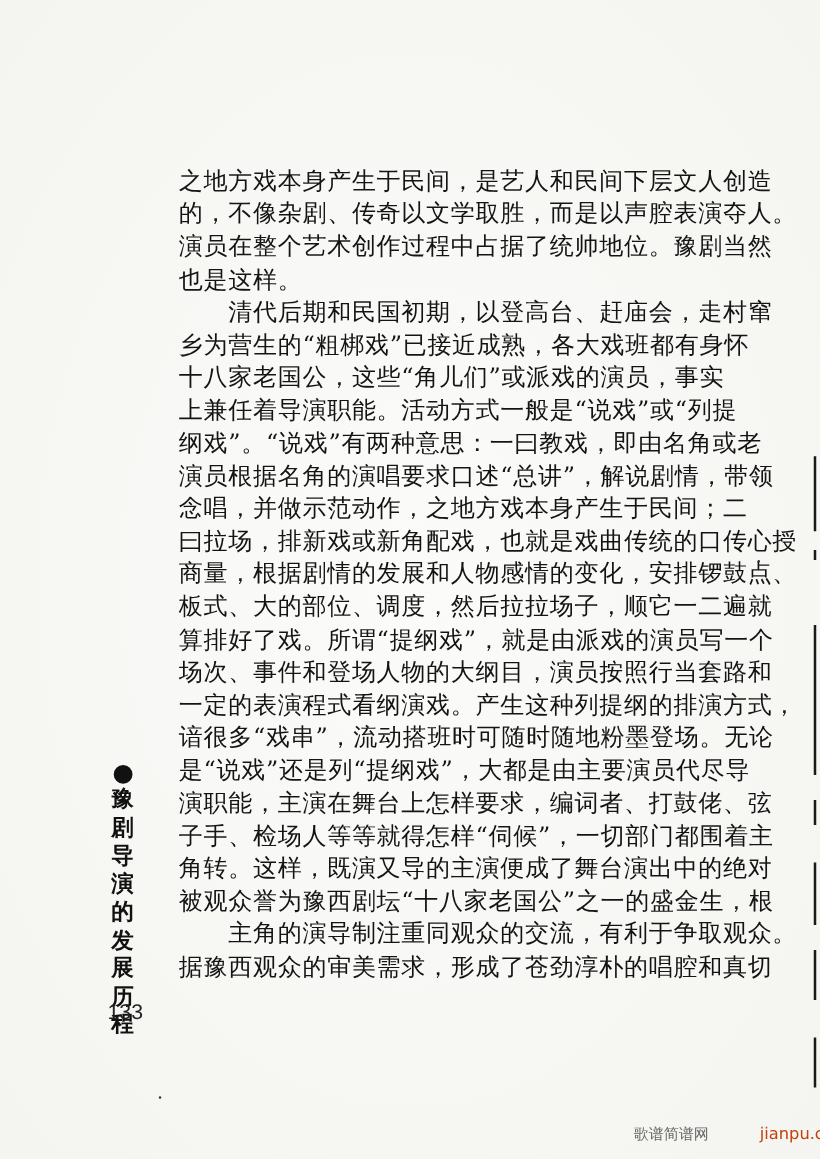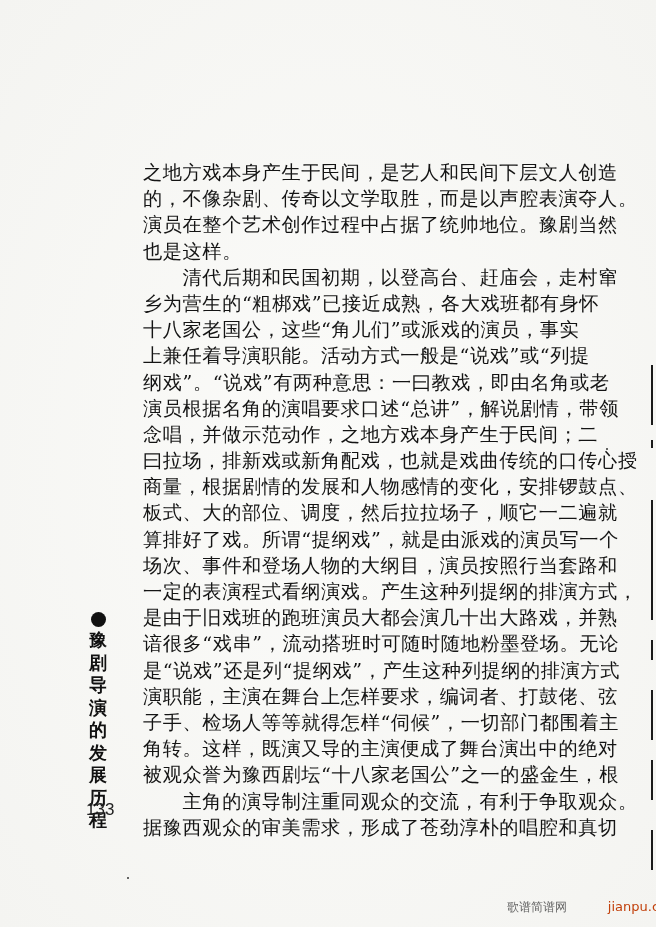--- a/index.html
+++ b/index.html
@@ -8,21 +8,21 @@
     background: #f7f7f5;
     font-family: "DejaVu Serif", "Liberation Serif", serif;
     color: #141414;
   }
   .page-bg {
     position: absolute; inset: 0;
     background:
       radial-gradient(ellipse at 50% 50%, #fbfbf9 0%, #f4f4f1 100%);
   }
   .body-text {
-    position: absolute; left: 143px; top: 160px; width: 430px;
+    position: absolute; left: 143px; top: 132px; width: 430px;
   }
   .line {
     height: 26.2px; line-height: 26.2px; font-size: 19.2px;
     white-space: nowrap; letter-spacing: 0.6px;
   }
   .side-title {
     position: absolute; left: 86px; top: 612px; width: 24px;
     display: flex; flex-direction: column; align-items: center;
   }
   .bullet {
@@ -62,23 +62,22 @@
   <div class="line">上兼任着导演职能。活动方式一般是“说戏”或“列提</div>
   <div class="line">纲戏”。“说戏”有两种意思：一曰教戏，即由名角或老</div>
   <div class="line">演员根据名角的演唱要求口述“总讲”，解说剧情，带领</div>
   <div class="line">念唱，并做示范动作，之地方戏本身产生于民间；二</div>
   <div class="line">曰拉场，排新戏或新角配戏，也就是戏曲传统的口传心授</div>
   <div class="line">商量，根据剧情的发展和人物感情的变化，安排锣鼓点、</div>
   <div class="line">板式、大的部位、调度，然后拉拉场子，顺它一二遍就</div>
   <div class="line">算排好了戏。所谓“提纲戏”，就是由派戏的演员写一个</div>
   <div class="line">场次、事件和登场人物的大纲目，演员按照行当套路和</div>
   <div class="line">一定的表演程式看纲演戏。产生这种列提纲的排演方式，</div>
-  <div class="line">是由于旧戏班的跑班演员大都会演几十出大路戏，并熟</div>
   <div class="line">谙很多“戏串”，流动搭班时可随时随地粉墨登场。无论</div>
-  <div class="line">是“说戏”还是列“提纲戏”，产生这种列提纲的排演方式</div>
+  <div class="line">是“说戏”还是列“提纲戏”，大都是由主要演员代尽导</div>
   <div class="line">演职能，主演在舞台上怎样要求，编词者、打鼓佬、弦</div>
   <div class="line">子手、检场人等等就得怎样“伺候”，一切部门都围着主</div>
   <div class="line">角转。这样，既演又导的主演便成了舞台演出中的绝对</div>
   <div class="line">被观众誉为豫西剧坛“十八家老国公”之一的盛金生，根</div>
   <div class="line">　　主角的演导制注重同观众的交流，有利于争取观众。</div>
   <div class="line">据豫西观众的审美需求，形成了苍劲淳朴的唱腔和真切</div>
 </div>
 
 <div class="side-title">
   <div class="bullet"></div>

